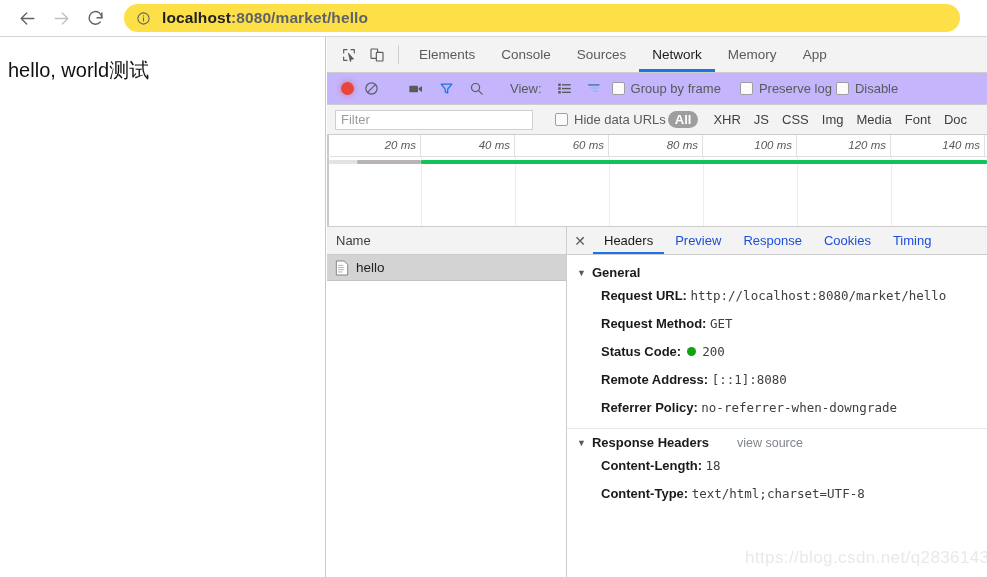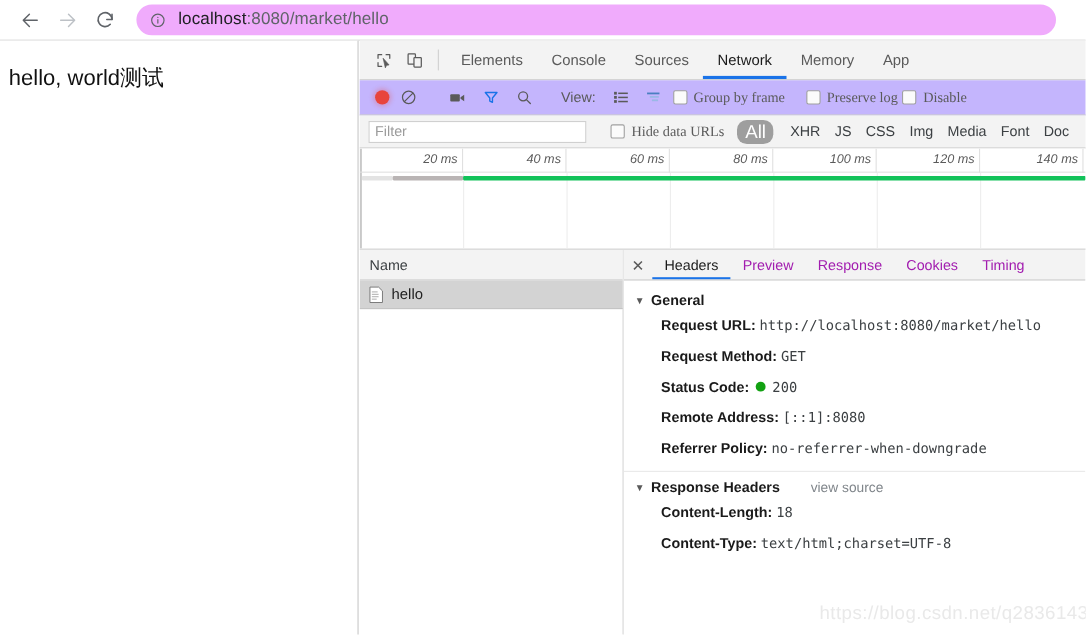--- a/index.html
+++ b/index.html
@@ -22,24 +22,25 @@
   .nav-btn {
     width: 34px; height: 34px;
     display: flex; align-items: center; justify-content: center;
     color: #5f6368;
   }
   .nav-btn.back   { margin-left: 10px; }
   .nav-btn.forward{ color: #bdc1c6; }
   .omnibox {
     margin-left: 12px;
     height: 28px; width: 836px;
-    background: #f0abfc;
+    background: #fde047;
     border-radius: 14px;
     display: flex; align-items: center;
     padding: 8px 12px;
+    font-weight: bold;
   }
   .info-icon { flex: 0 0 auto; margin-right: 11px; color: #5f6368; display:flex; }
   .url-text {
     font-size: 15.5px; color: #5f6368; white-space: nowrap;
     letter-spacing: .1px;
   }
   .url-text .host { color: #202124; }
 
   
   .page-viewport {
@@ -106,41 +107,41 @@
     width: 26px; height: 26px;
     display: flex; align-items: center; justify-content: center;
     color: #5a5a5a; margin-left: 4px;
   }
   .ctrl-icon.filter-on { color: #1a73e8; }
   .ctrl-label { font-size: 13px; color: #5a5a5a; margin: 0 6px 0 6px; white-space: nowrap; }
   .chk {
     width: 13px; height: 13px; border: 1px solid #a0a0a0;
     background: #fbfbfb; border-radius: 2px; flex: 0 0 13px;
   }
-  .chk-wrap { display: flex; align-items: center; gap: 6px; margin-left: 4px; white-space: nowrap; font-family: Liberation Serif, serif; }
+  .chk-wrap { display: flex; align-items: center; gap: 6px; margin-left: 4px; white-space: nowrap; }
   .chk-wrap .lbl { font-size: 13px; color: #5a5a5a; }
 
   
   .dt-filterbar {
     height: 30px; flex: 0 0 30px;
     background: #f3f3f3;
     border-bottom: 1px solid #cdcdcd;
     display: flex; align-items: center;
     overflow: hidden;
   }
   .filter-input {
     margin-left: 8px; width: 198px; height: 20px;
     background: #ffffff; border: 1px solid #d0d0d0;
     display: flex; align-items: center; padding: 0 5px;
     font-size: 13px; color: #9b9b9b;
   }
   .pill-all {
     background: #9e9e9e; color: #ffffff;
     border-radius: 9px; padding: 1px 7px;
-    font-size: 17px; margin-left: 12px; white-space: nowrap;
+    font-size: 13px; margin-left: 2px; white-space: nowrap; font-weight: bold;
   }
   .type-link { font-size: 13px; color: #3c4043; margin-left: 13px; white-space: nowrap; }
 
   
   .dt-overview {
     height: 92px; flex: 0 0 92px;
     background: #ffffff;
     border-bottom: 1px solid #cdcdcd;
     position: relative; overflow: hidden;
   }
@@ -196,21 +197,21 @@
     height: 28px; flex: 0 0 28px;
     background: #f3f3f3; border-bottom: 1px solid #cdcdcd;
     display: flex; align-items: stretch; overflow: hidden;
   }
   .close-x {
     width: 26px; display: flex; align-items: center; justify-content: center;
     font-size: 14px; color: #5a5a5a;
   }
   .d-tab {
     display: flex; align-items: center; padding: 0 11px;
-    font-size: 13px; color: #a21caf; position: relative; white-space: nowrap;
+    font-size: 13px; color: #1d4ed8; position: relative; white-space: nowrap;
   }
   .d-tab.active { color: #1a1a1a; }
   .d-tab.active::after {
     content: ""; position: absolute; left: 0; right: 0; bottom: 0;
     height: 2px; background: #1a73e8;
   }
   .detail-body {
     flex: 1 1 auto; overflow: hidden;
     padding: 8px 0 0 0;
     font-size: 12.5px;

